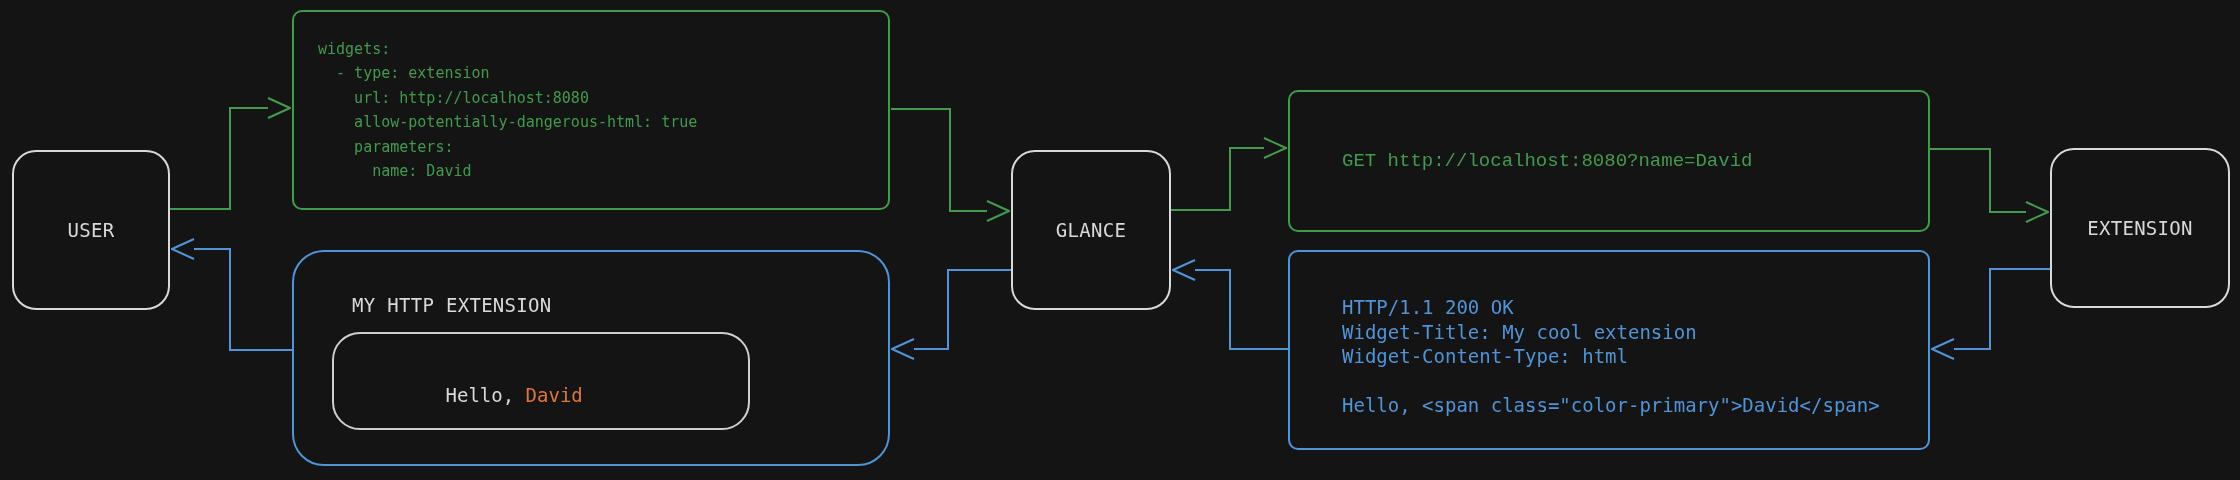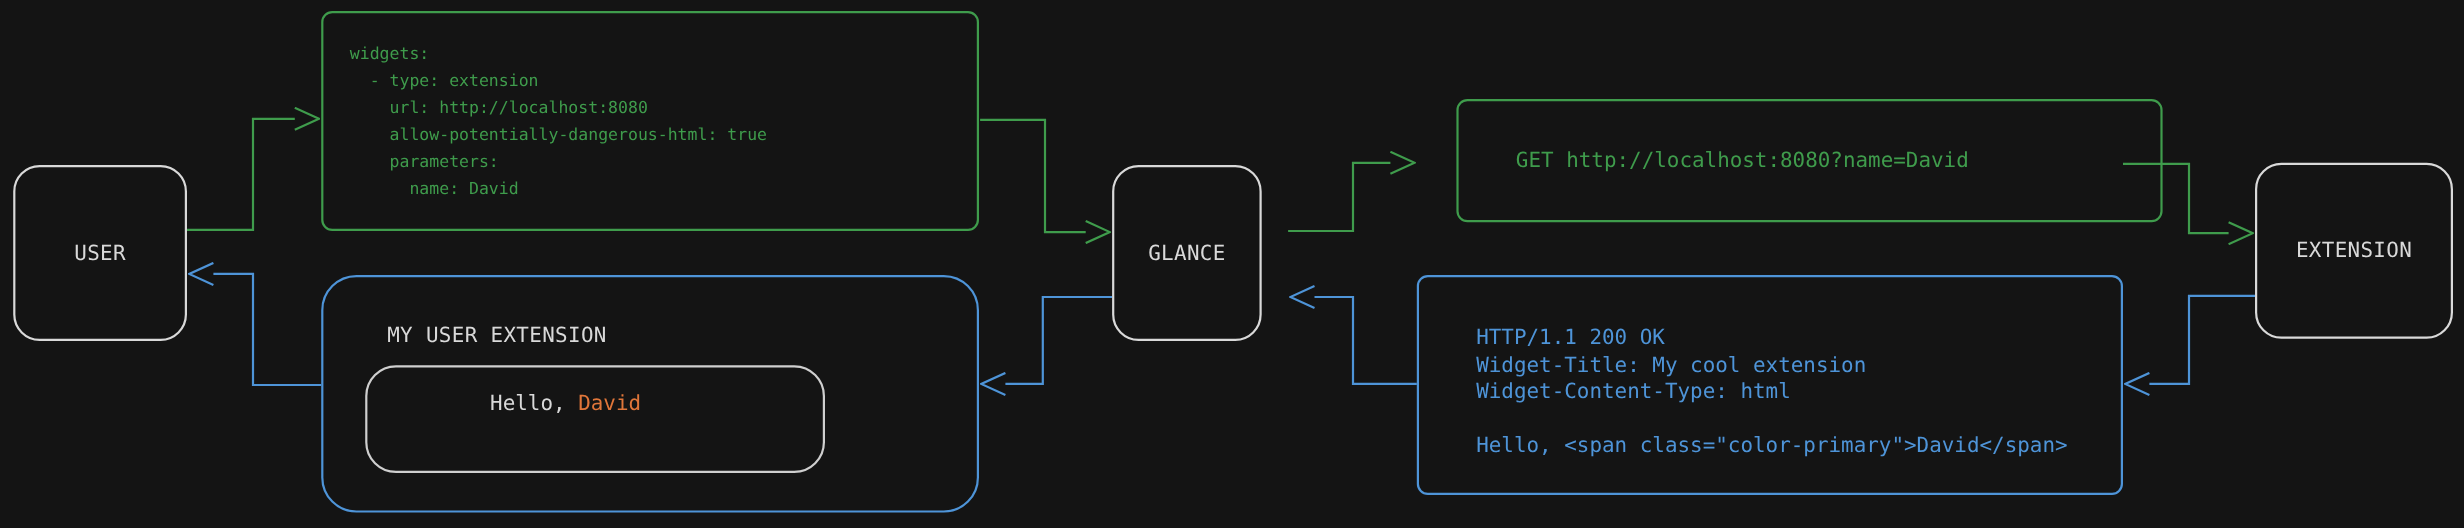--- a/index.html
+++ b/index.html
@@ -32,21 +32,21 @@
     display: flex;
     align-items: center;
     justify-content: center;
     box-sizing: border-box;
     color: #d9d9d9;
     font-size: 19px;
     letter-spacing: 0.3px;
     text-align: center;
   }
   .node-user      { left: 12px;   top: 150px; width: 158px; height: 160px; }
-  .node-glance    { left: 1011px; top: 150px; width: 136px; height: 160px; }
+  .node-glance    { left: 1011px; top: 150px; width: 160px; height: 160px; }
   .node-extension { left: 2050px; top: 148px; width: 180px; height: 160px; }
 
   .codebox {
     position: absolute;
     box-sizing: border-box;
     border-radius: 10px;
     display: flex;
     align-items: center;
   }
   .codebox pre {
@@ -59,21 +59,21 @@
 
   .config-box {
     left: 292px; top: 10px; width: 598px; height: 200px;
   }
   .config-box pre {
     padding-left: 24px;
     color: #3f9c4c;
     font-size: 15px;
   }
   .request-box {
-    left: 1324px; top: 90px; width: 642px; height: 112px;
+    left: 1288px; top: 90px; width: 642px; height: 142px; font-family: Liberation Mono, monospace;
   }
   .request-box pre {
     padding-left: 52px;
     color: #3f9c4c;
     font-size: 19px;
   }
   .response-box {
     left: 1288px; top: 250px; width: 642px; height: 200px;
   }
   .response-box pre {
@@ -98,21 +98,21 @@
     letter-spacing: 0.3px;
   }
   .widget-inner {
     position: absolute;
     left: 38px; top: 80px;
     width: 418px; height: 98px;
     box-sizing: border-box;
     border: 2px solid #cfcfcf;
     border-radius: 28px;
     display: flex;
-    align-items: flex-start;
+    align-items: flex-end;
   }
   .greeting {
     padding-left: 20px;
     font-size: 19px;
     color: #d9d9d9;
     white-space: pre;
   }
   .greeting .name { color: #e0763a; }
 </style>
 </head>
@@ -168,21 +168,21 @@
 
   <div class="codebox box-blue response-box">
     <pre>HTTP/1.1 200 OK
 Widget-Title: My cool extension
 Widget-Content-Type: html
 
 Hello, &lt;span class="color-primary"&gt;David&lt;/span&gt;</pre>
   </div>
 
   <div class="widget-box">
-    <div class="widget-title">MY USER EXTENSION</div>
+    <div class="widget-title">MY HTTP EXTENSION</div>
     <div class="widget-inner">
       <div class="greeting">
         <span>Hello, </span><span class="name">David</span>
       </div>
     </div>
   </div>
 
 </div>
 
 </body></html>

